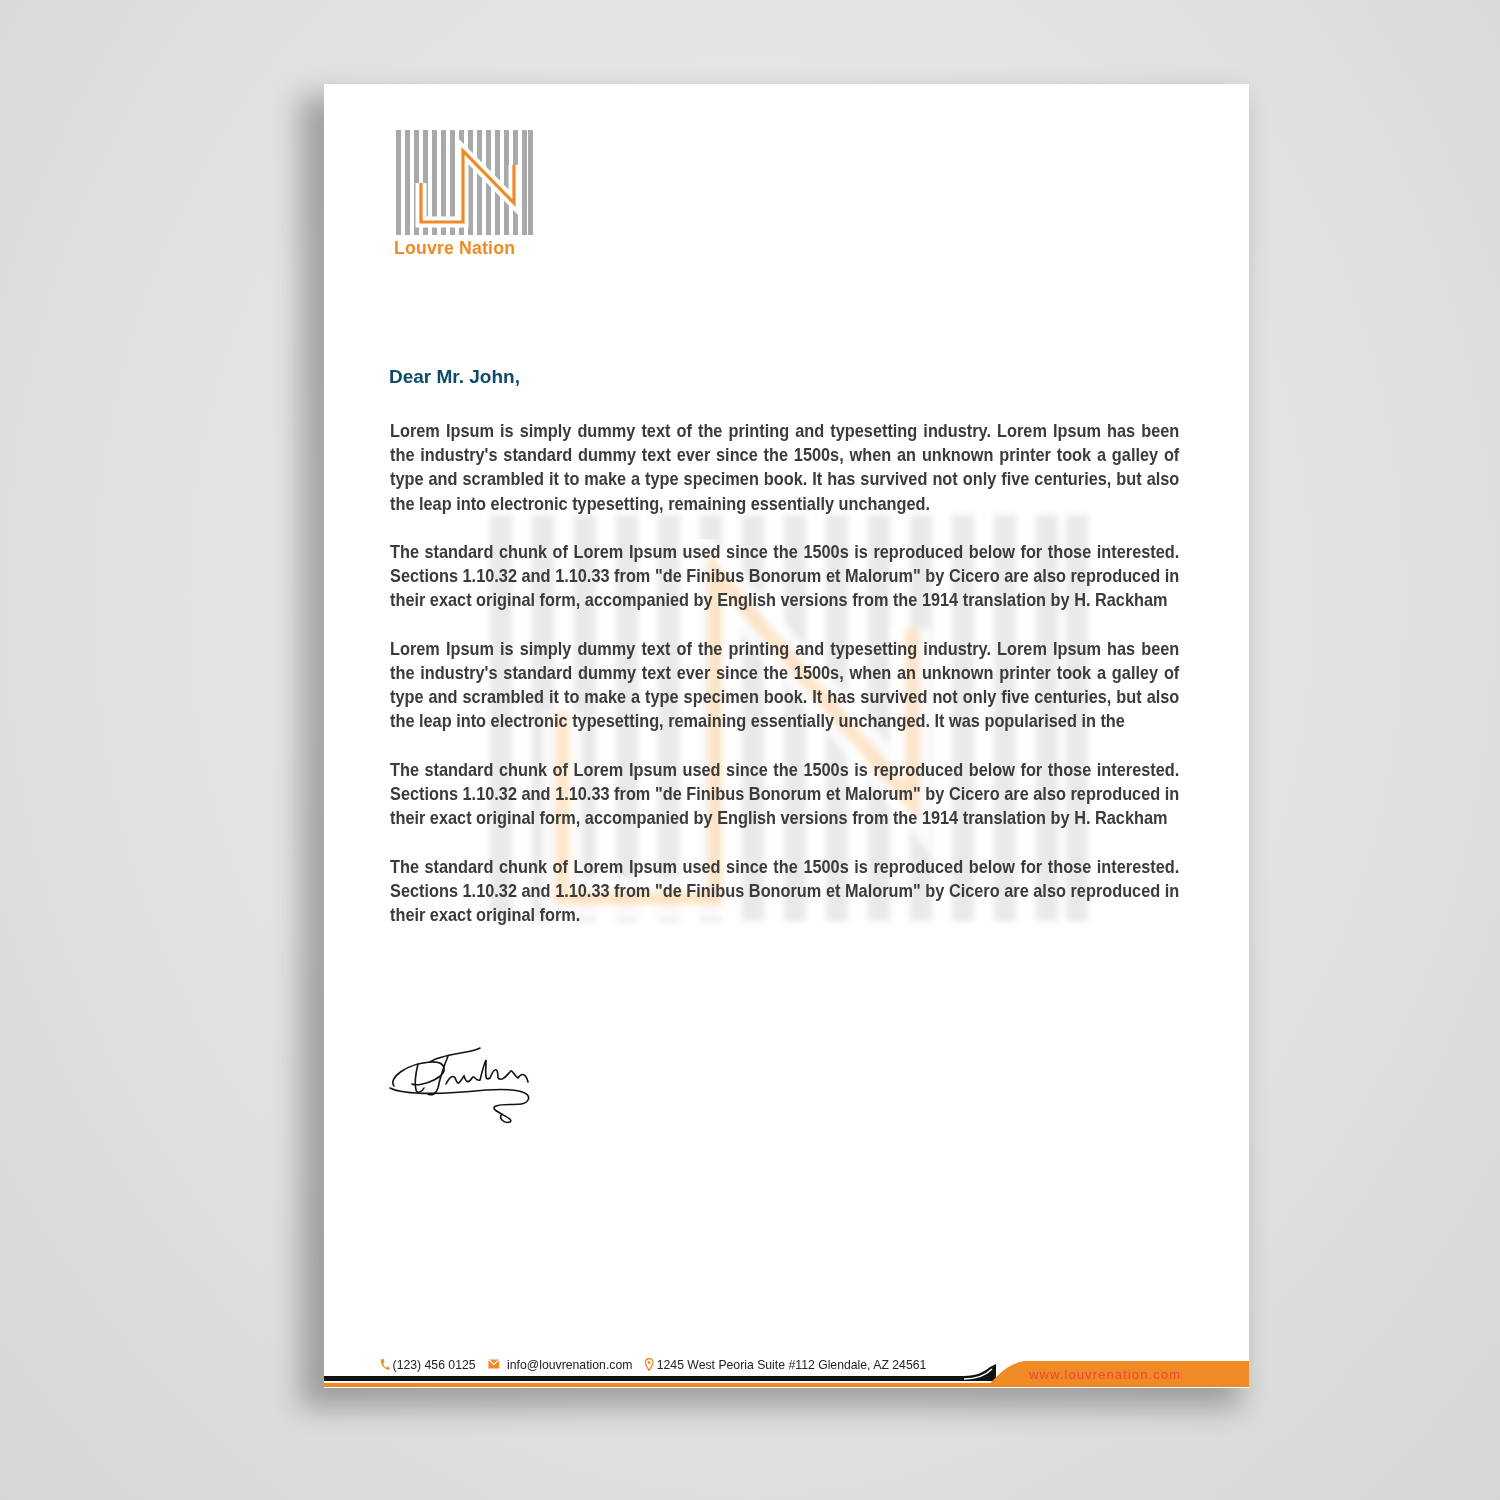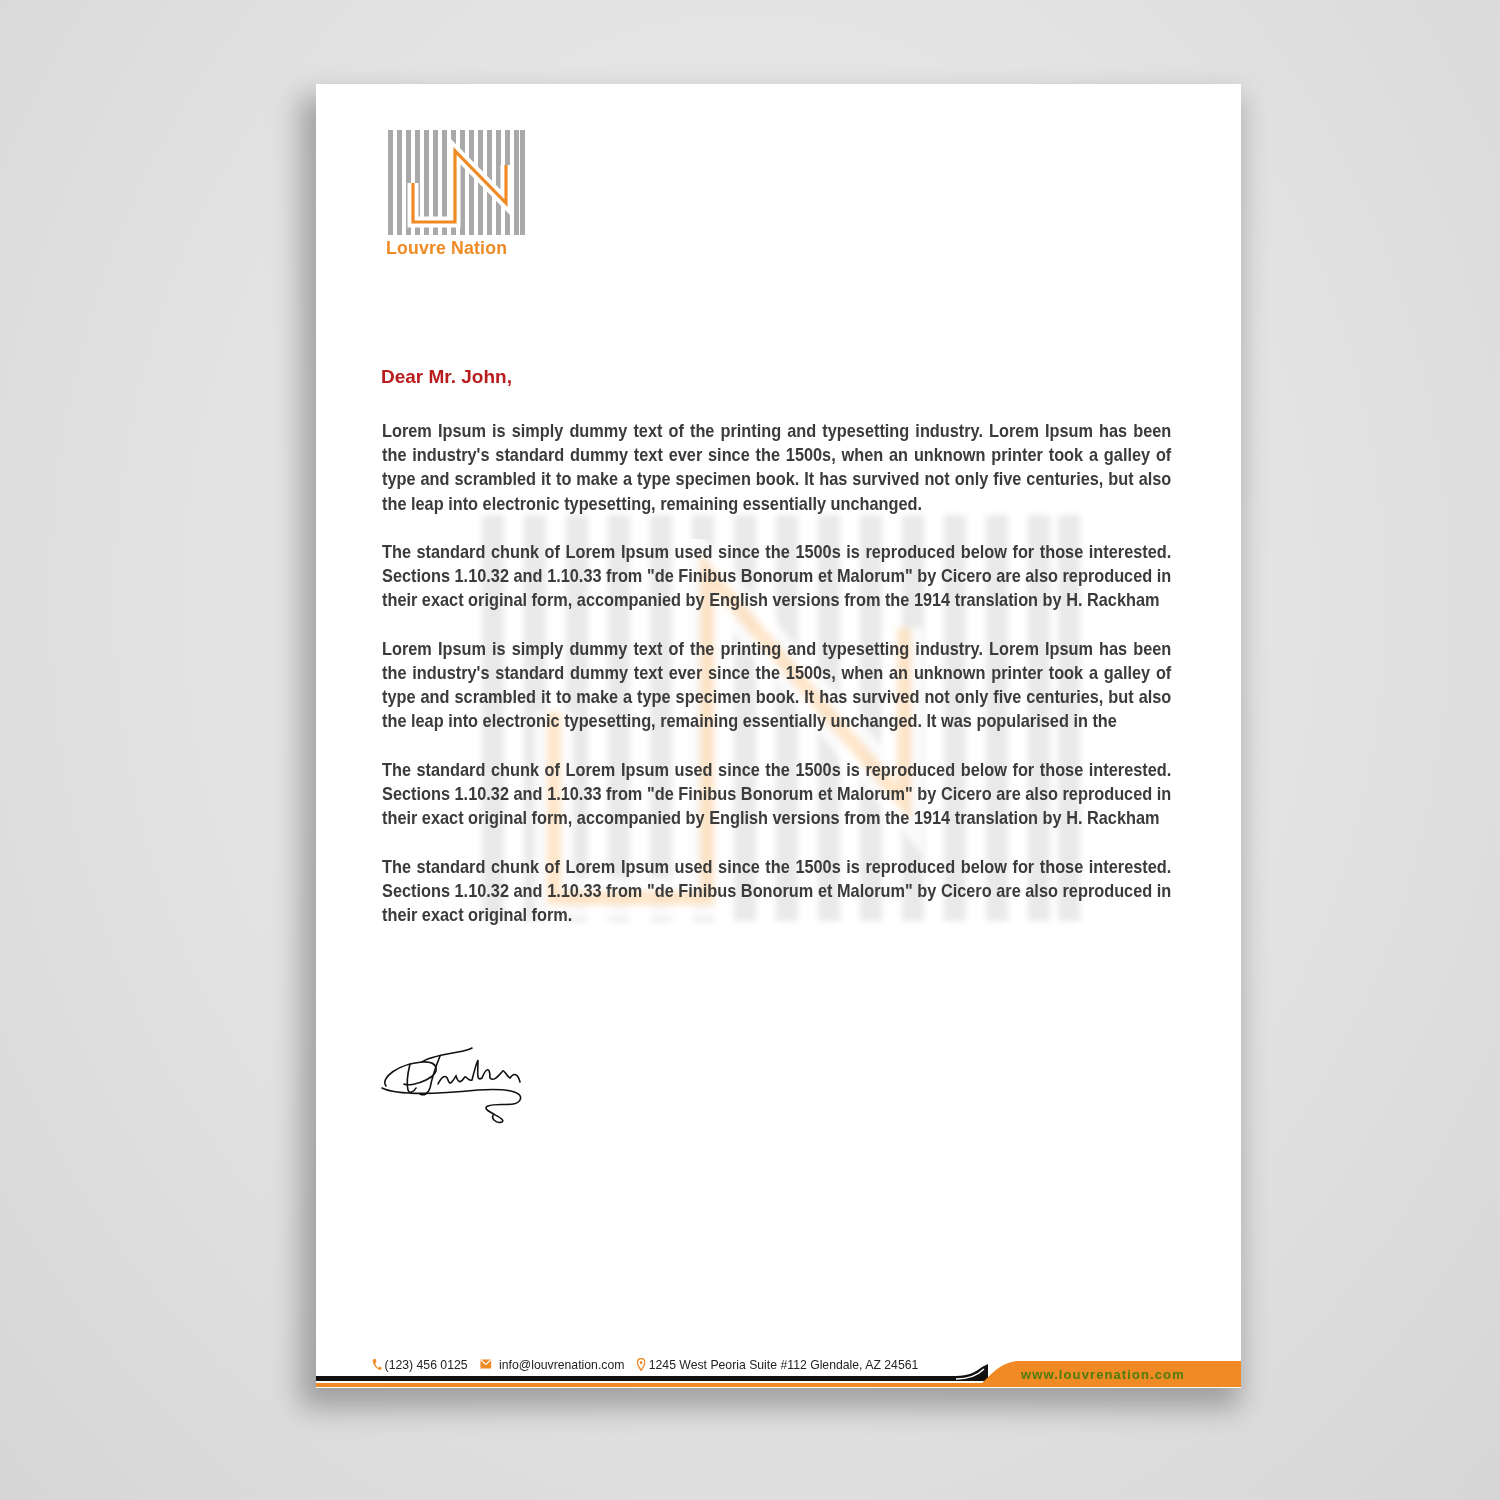--- a/index.html
+++ b/index.html
@@ -1,36 +1,36 @@
 <!DOCTYPE html>
 <html><head>
 <meta charset="utf-8">
 <style>
   html,body{margin:0;padding:0;}
   body{width:1500px;height:1500px;position:relative;overflow:hidden;
        background:radial-gradient(ellipse at 50% 40%, #eeeeee 0%, #e2e2e2 55%, #d6d6d6 100%);
        font-family:"Liberation Sans",sans-serif;}
   .shadow{position:absolute;left:300px;top:96px;width:940px;height:1312px;
           background:rgba(0,0,0,0.28);filter:blur(14px);border-radius:4px;}
-  .page{position:absolute;left:316px;top:84px;width:925px;height:1304px;background:#ffffff;overflow:hidden;}
+  .page{position:absolute;left:324px;top:84px;width:925px;height:1304px;background:#ffffff;overflow:hidden;}
   .logo{position:absolute;left:72px;top:46px;width:137px;height:105px;}
   .logo-name{position:absolute;left:70px;top:154px;font-size:18px;font-weight:bold;color:#ef8a24;
              letter-spacing:0.2px;white-space:nowrap;transform:scaleX(0.98);transform-origin:left;}
   .watermark{position:absolute;left:0;top:0;width:925px;height:1304px;pointer-events:none;}
-  .greeting{position:absolute;left:65px;top:282px;font-size:19px;font-weight:bold;color:#b91c1c;white-space:nowrap;}
+  .greeting{position:absolute;left:65px;top:282px;font-size:19px;font-weight:bold;color:#0c4a6e;white-space:nowrap;}
   .body{position:absolute;left:66px;top:335px;width:900px;font-weight:bold;}
   .para{font-size:18.6px;line-height:24.2px;color:#3b3b3b;text-align:justify;
         width:900px;transform:scaleX(0.877);transform-origin:left top;margin:0 0 24.2px 0;}
   .signature{position:absolute;left:62px;top:958px;width:150px;height:82px;}
   .footer-contact{position:absolute;left:56px;top:1271px;height:18px;display:flex;align-items:center;
                   font-size:13.6px;color:#222;white-space:nowrap;transform:scaleX(0.9);transform-origin:left center;}
   .footer-contact .item{display:flex;align-items:center;margin-right:14px;}
   .footer-contact svg{margin-right:3px;}
   .band{position:absolute;left:0;top:1270px;width:925px;height:34px;}
-  .web{position:absolute;left:705px;top:1283px;font-size:13px;color:#4d7c0f;letter-spacing:1.1px;white-space:nowrap;font-weight:bold;}
+  .web{position:absolute;left:705px;top:1283px;font-size:13px;color:#ef4444;letter-spacing:1.1px;white-space:nowrap;}
 </style>
 </head>
 <body>
 
 <div class="shadow"></div>
 
 <div class="page">
 
   <svg class="watermark" viewBox="0 0 925 1304">
     <defs>

